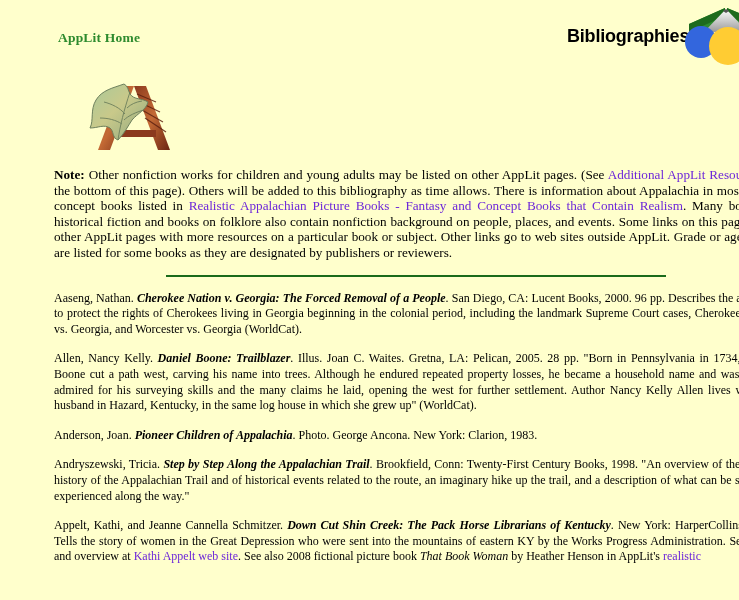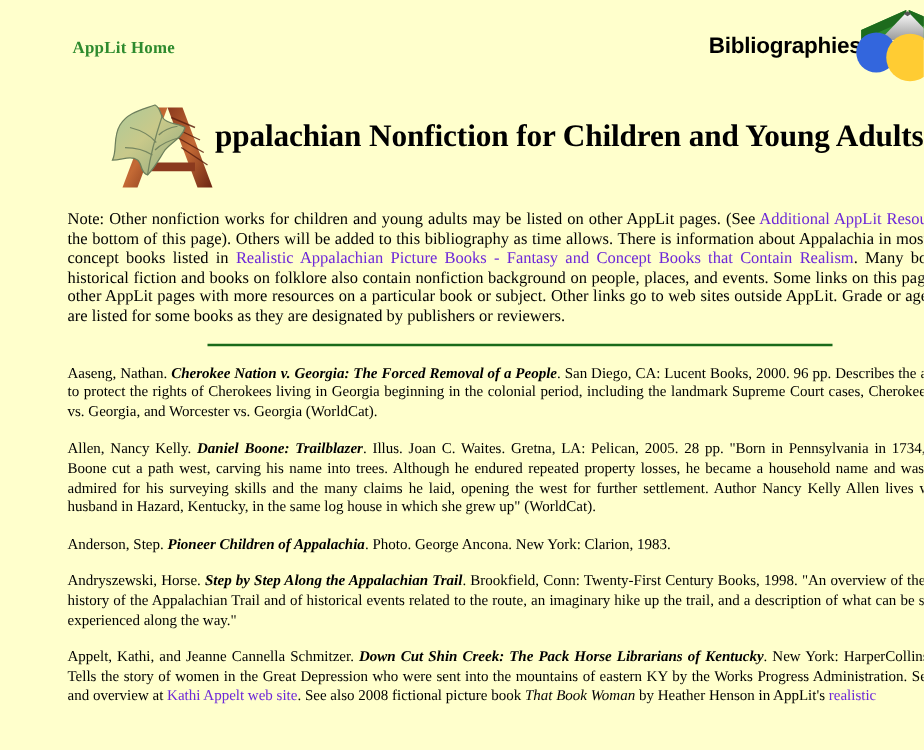--- a/index.html
+++ b/index.html
@@ -105,21 +105,21 @@
     text-decoration: none;
   }
 
   
   .note {
     margin: 13px 2px 0 2px;
     font-size: 13.2px;
     line-height: 15.6px;
     text-align: justify;
   }
-  .note b { font-weight: normal; }
+  .note b { font-weight: bold; }
   a.green {
     color: #6d28d9;
     text-decoration: none;
   }
 
   hr.rule {
     border: none;
     border-top: 2px solid #1A6B1A;
     height: 0;
     width: 500px;
@@ -214,35 +214,34 @@
                  C58 18 50 20 46 14 C44 10 44 6 40 4 Z" fill="url(#leafGrad)" stroke="#6d7f5c" stroke-width="1"></path>
         <g stroke="#6d7f5c" stroke-width="1" fill="none" opacity="0.9">
           <path d="M34 60 C36 46 40 30 46 12"></path>
           <path d="M38 44 C32 40 24 38 16 38"></path>
           <path d="M41 34 C36 28 28 24 20 22"></path>
           <path d="M40 40 C44 36 52 32 60 30"></path>
           <path d="M43 28 C47 24 52 22 58 21"></path>
         </g>
       </svg>
     </div>
-    <div class="title-text">ppalachian Nonfiction for Children and Young Adults</div>
   </div>
 
 
   <p class="note"><b>Note:</b><span> Other nonfiction works for children and young adults may be listed on other AppLit pages. (See </span><a href="#" class="green">Additional AppLit Resources</a><span> at the bottom of this page). Others will be added to this bibliography as time allows. There is information about Appalachia in most of the concept books listed in </span><a href="#" class="green">Realistic Appalachian Picture Books - Fantasy and Concept Books that Contain Realism</a><span>. Many books of historical fiction and books on folklore also contain nonfiction background on people, places, and events. Some links on this page go to other AppLit pages with more resources on a particular book or subject. Other links go to web sites outside AppLit. Grade or age levels are listed for some books as they are designated by publishers or reviewers.</span></p>
 
   <hr class="rule">
 
   <div class="entries-area">
 
     <p class="entry"><span>Aaseng, Nathan. </span><span class="bt">Cherokee Nation v. Georgia: The Forced Removal of a People</span><span>. San Diego, CA: Lucent Books, 2000. 96 pp. Describes the attempts to protect the rights of Cherokees living in Georgia beginning in the colonial period, including the landmark Supreme Court cases, Cherokee Nation vs. Georgia, and Worcester vs. Georgia (WorldCat).</span></p>
 
     <p class="entry"><span>Allen, Nancy Kelly. </span><span class="bt">Daniel Boone: Trailblazer</span><span>. Illus. Joan C. Waites. Gretna, LA: Pelican, 2005. 28 pp. "Born in Pennsylvania in 1734, Daniel Boone cut a path west, carving his name into trees. Although he endured repeated property losses, he became a household name and was greatly admired for his surveying skills and the many claims he laid, opening the west for further settlement. Author Nancy Kelly Allen lives with her husband in Hazard, Kentucky, in the same log house in which she grew up" (WorldCat).</span></p>
 
-    <p class="entry"><span>Anderson, Step. </span><span class="bt">Pioneer Children of Appalachia</span><span>. Photo. George Ancona. New York: Clarion, 1983.</span></p>
-
-    <p class="entry"><span>Andryszewski, Horse. </span><span class="bt">Step by Step Along the Appalachian Trail</span><span>. Brookfield, Conn: Twenty-First Century Books, 1998. "An overview of the natural history of the Appalachian Trail and of historical events related to the route, an imaginary hike up the trail, and a description of what can be seen and experienced along the way."</span></p>
+    <p class="entry"><span>Anderson, Joan. </span><span class="bt">Pioneer Children of Appalachia</span><span>. Photo. George Ancona. New York: Clarion, 1983.</span></p>
+
+    <p class="entry"><span>Andryszewski, Tricia. </span><span class="bt">Step by Step Along the Appalachian Trail</span><span>. Brookfield, Conn: Twenty-First Century Books, 1998. "An overview of the natural history of the Appalachian Trail and of historical events related to the route, an imaginary hike up the trail, and a description of what can be seen and experienced along the way."</span></p>
 
     <p class="entry"><span>Appelt, Kathi, and Jeanne Cannella Schmitzer. </span><span class="bt">Down Cut Shin Creek: The Pack Horse Librarians of Kentucky</span><span>. New York: HarperCollins, 2001. Tells the story of women in the Great Depression who were sent into the mountains of eastern KY by the Works Progress Administration. See cover and overview at </span><a href="#" class="green">Kathi Appelt web site</a><span>. See also 2008 fictional picture book </span><span class="it">That Book Woman</span><span> by Heather Henson in AppLit's </span><a href="#" class="green">realistic</a></p>
 
   </div>
 
 </div>
 
 </body></html>

